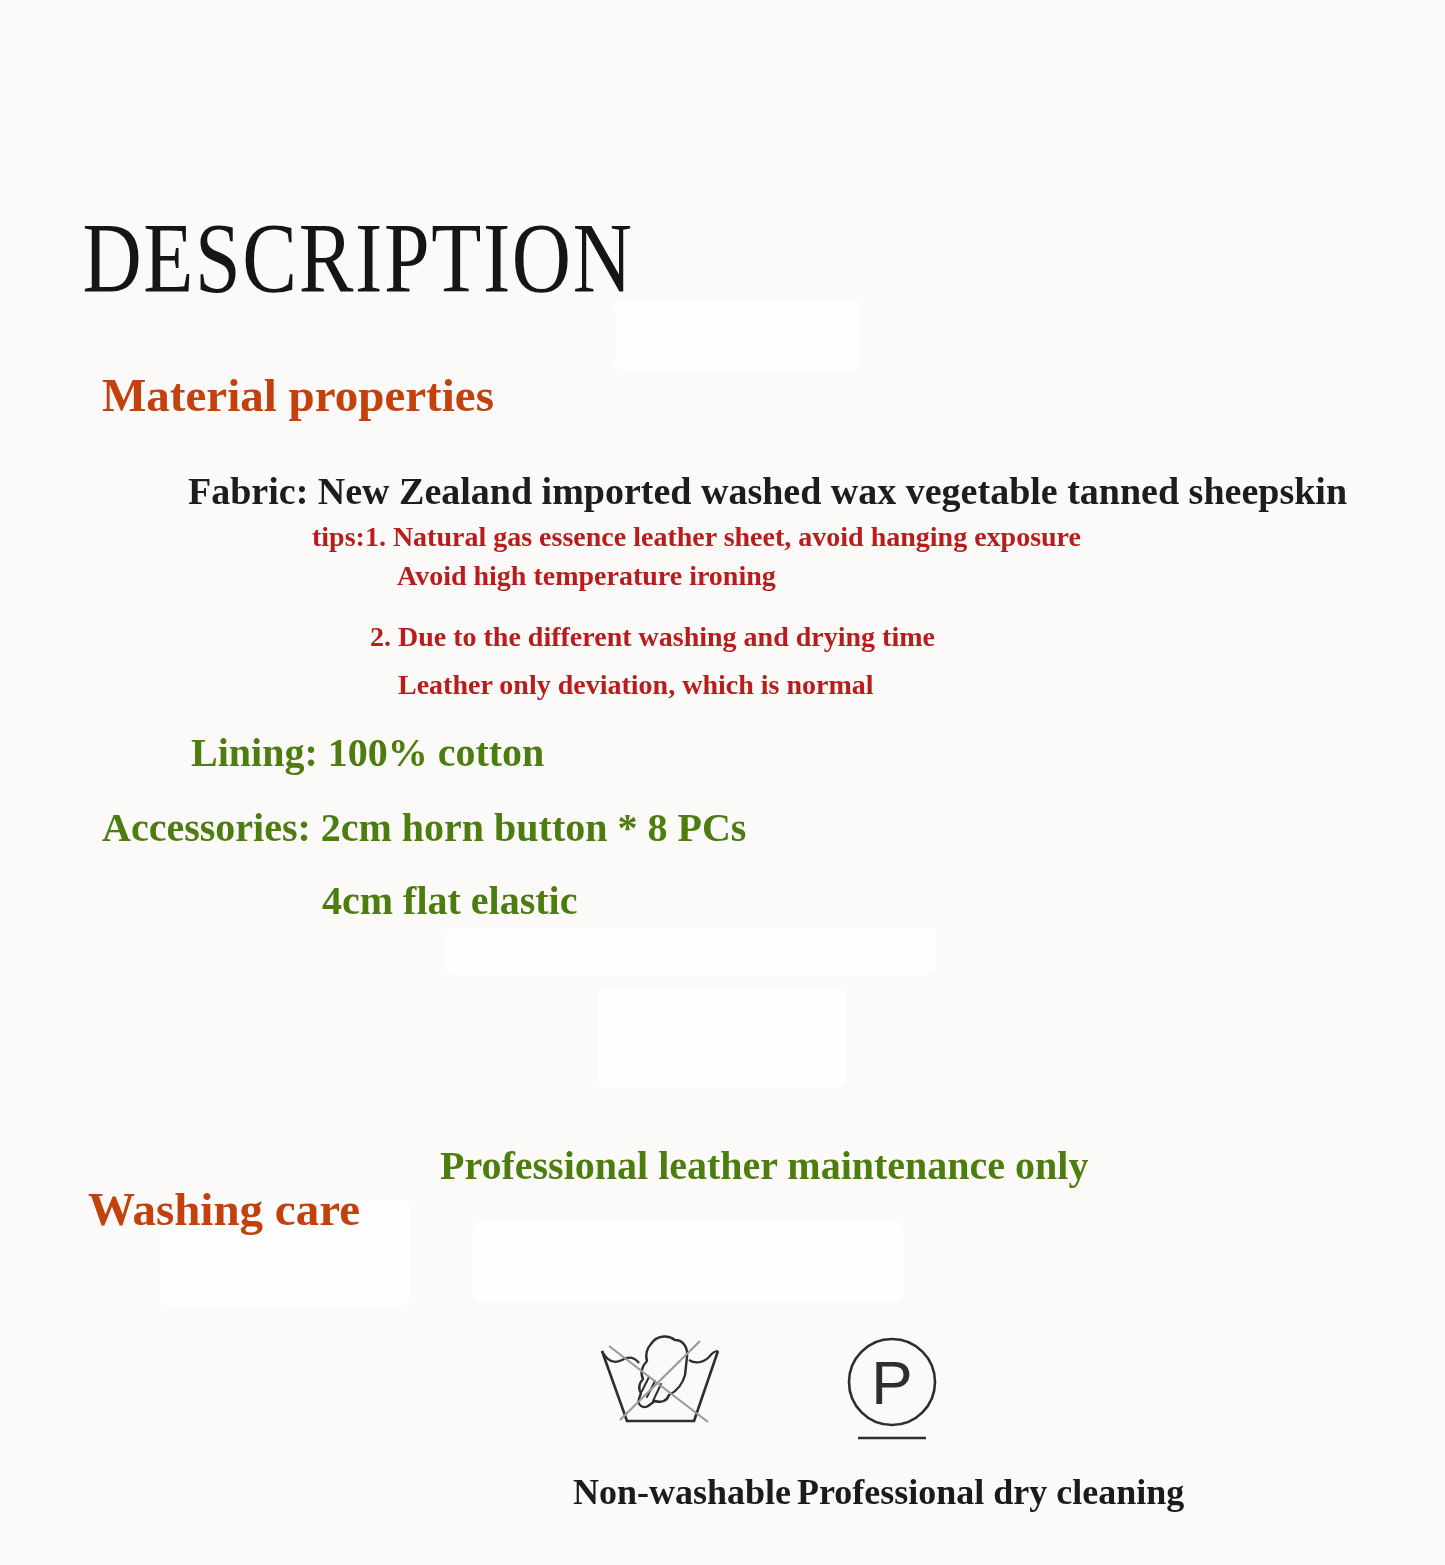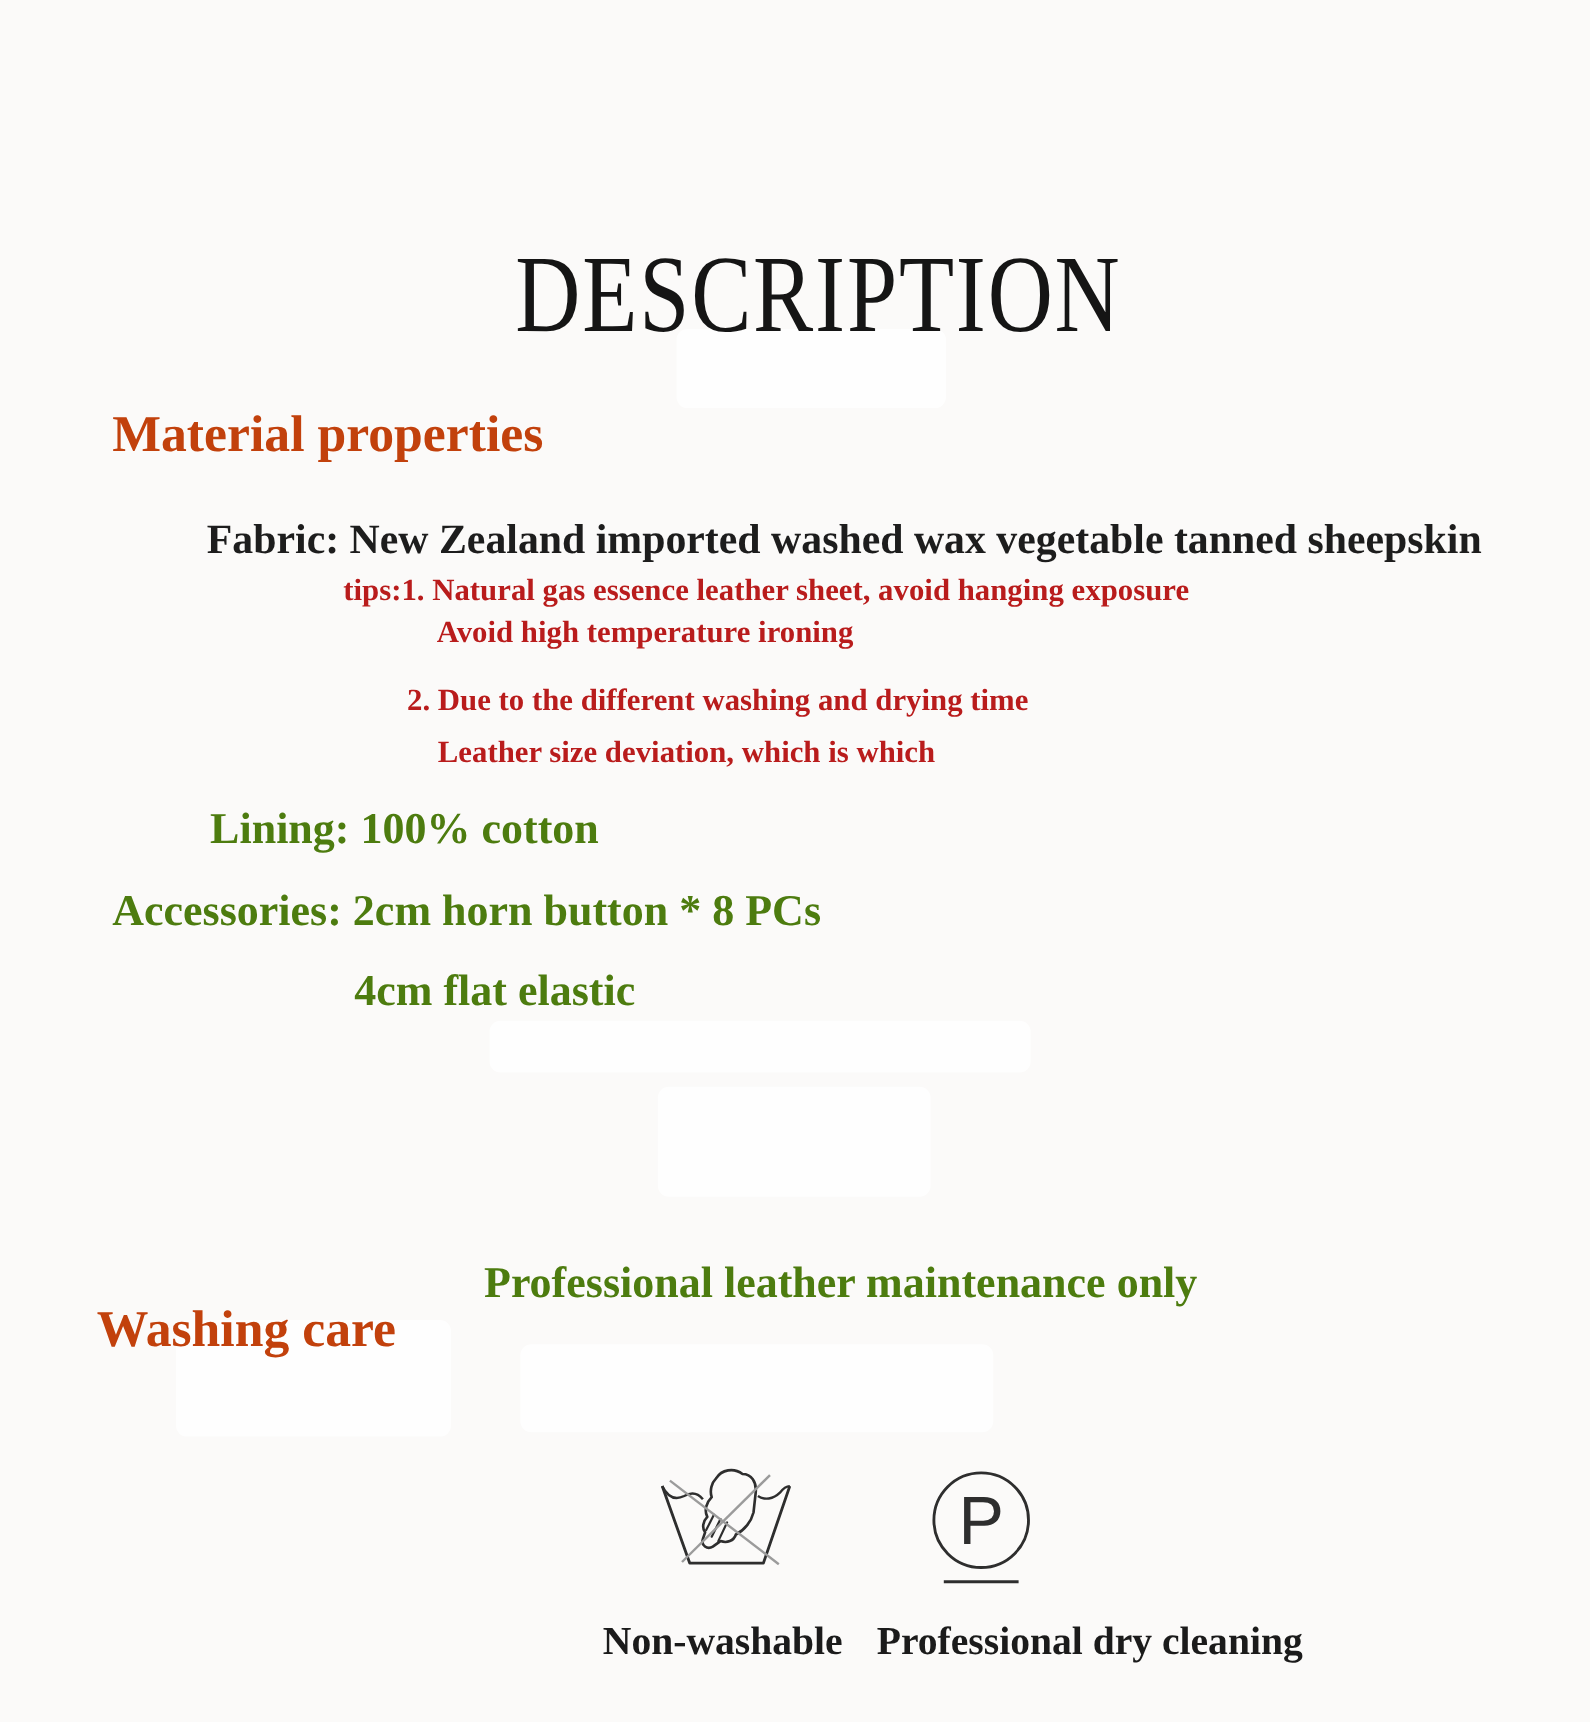--- a/index.html
+++ b/index.html
@@ -24,22 +24,22 @@
   }
   .line {
     position: absolute;
     white-space: nowrap;
     line-height: 1.15;
   }
   .title-wrap {
     position: absolute;
     left: 0;
     right: 0;
-    top: 218px;
-    text-align: center;
+    top: 208px;
+    text-align: left;
     line-height: 100px;
   }
   .title-wrap .t {
     display: inline-block;
     font-size: 100px;
     font-weight: 400;
     letter-spacing: 2px;
     color: #151515;
     transform: translateX(22px) scaleX(0.82);
     transform-origin: center top;
@@ -70,21 +70,21 @@
   <div class="line t-head" style="left:102px; top:368px;">Material properties</div>
 
   <div class="line t-big" style="left:188px; top:470px;text-align:center;">Fabric: New Zealand imported washed wax vegetable tanned sheepskin</div>
 
   <div class="line t-small" style="left:312px; top:521px;">tips:1. Natural gas essence leather sheet, avoid hanging exposure</div>
 
   <div class="line t-small" style="left:397px; top:560px;">Avoid high temperature ironing</div>
 
   <div class="line t-small" style="left:370px; top:621px;">2. Due to the different washing and drying time</div>
 
-  <div class="line t-small" style="left:398px; top:669px;">Leather size deviation, which is which</div>
+  <div class="line t-small" style="left:398px; top:669px;">Leather only deviation, which is normal</div>
 
   <div class="line t-mid" style="left:191px; top:730px;">Lining: 100% cotton</div>
 
   <div class="line t-mid" style="left:102px; top:805px;">Accessories: 2cm horn button * 8 PCs</div>
 
   <div class="line t-mid" style="left:322px; top:878px;">4cm flat elastic</div>
 
   <div class="line t-head" style="left:88px; top:1138px;margin-top:44px;">Washing care</div>
 
   <div class="line t-mid" style="left:440px; top:1143px;">Professional leather maintenance only</div>
@@ -106,17 +106,17 @@
   </div>
 
   <div class="care-icon" style="left:846px; top:1336px; width:92px; height:106px;">
     <svg width="92" height="106" viewBox="0 0 92 106" fill="none" xmlns="http://www.w3.org/2000/svg">
       <circle cx="46" cy="46" r="43" stroke="#2e2e2e" stroke-width="2.6" fill="none"></circle>
       <text x="46" y="68" text-anchor="middle" font-family="Liberation Sans, DejaVu Sans, sans-serif" font-size="62" font-weight="400" fill="#2e2e2e">P</text>
       <path d="M12,102 L80,102" stroke="#2e2e2e" stroke-width="2.6"></path>
     </svg>
   </div>
 
-  <div class="line t-label" style="left:548px; top:1472px;text-align:center;">Non-washable</div>
+  <div class="line t-label" style="left:573px; top:1472px;text-align:center;">Non-washable</div>
 
   <div class="line t-label" style="left:797px; top:1472px;">Professional dry cleaning</div>
 
 </div>
 
 </body></html>

